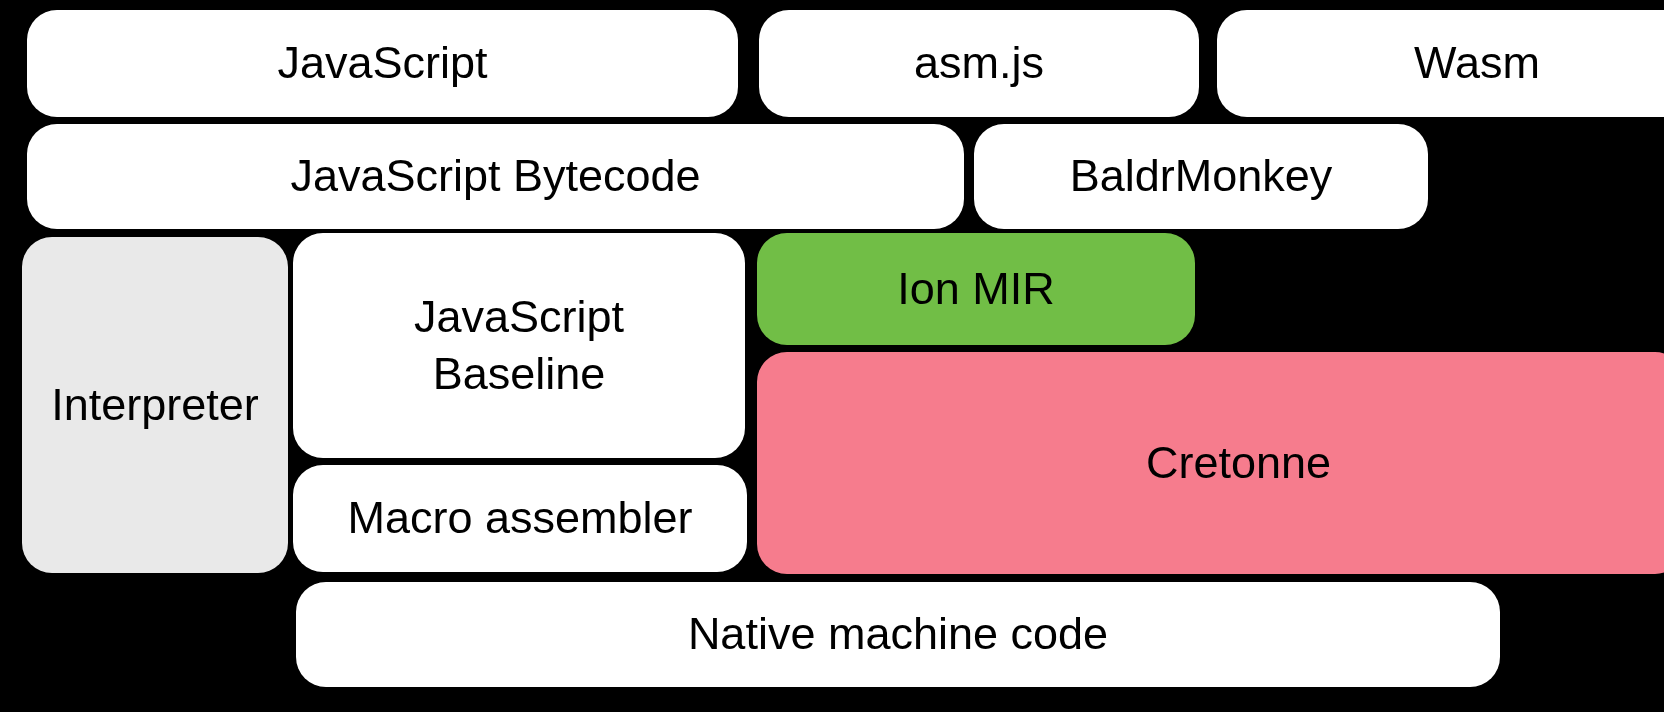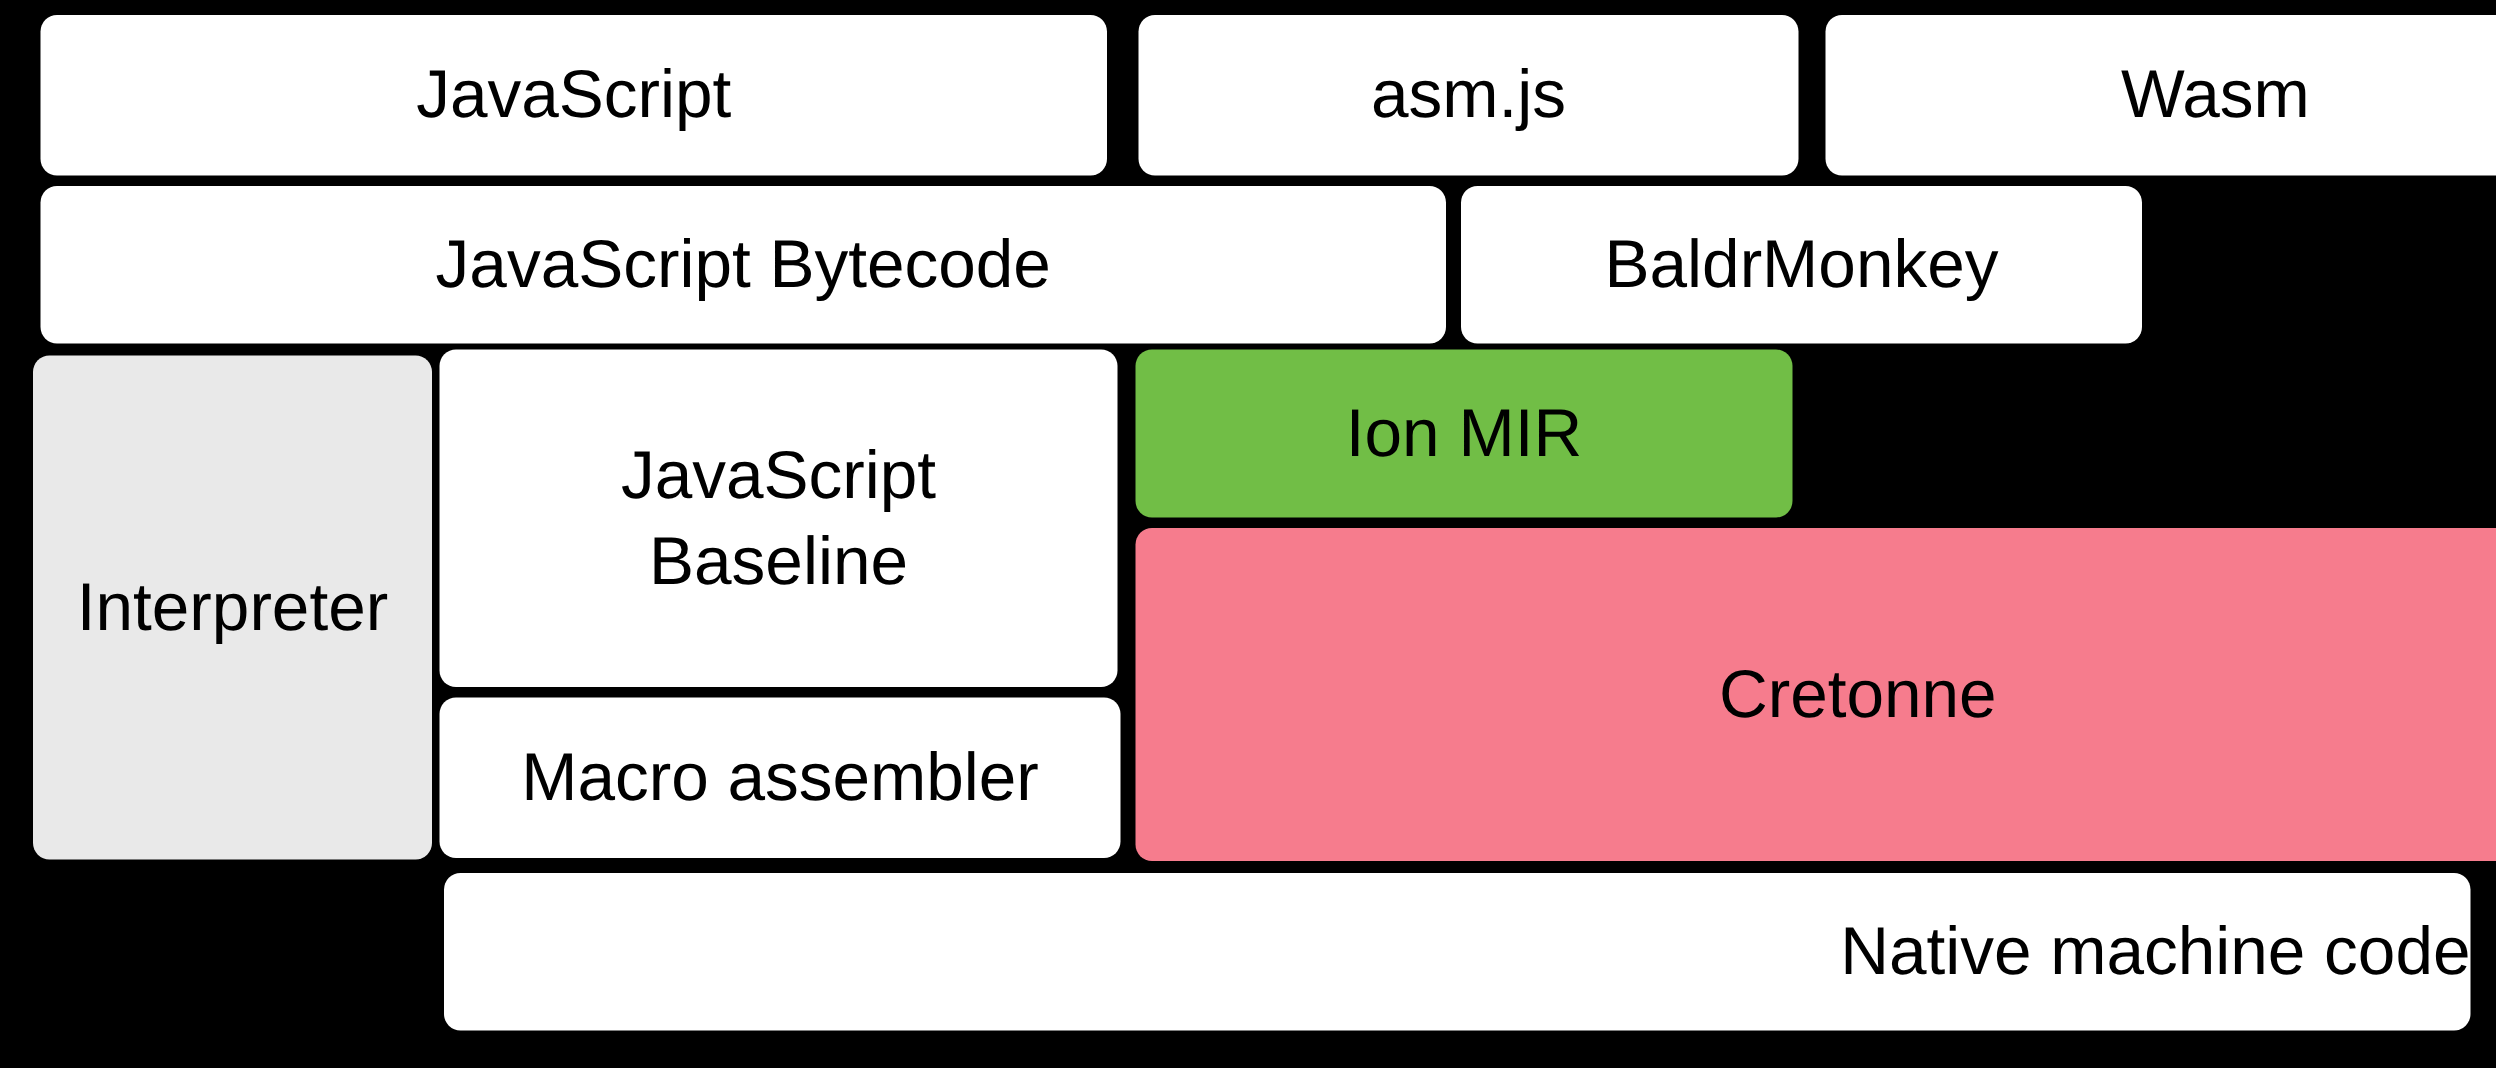--- a/index.html
+++ b/index.html
@@ -11,21 +11,21 @@
     position: relative;
     width: 1664px;
     height: 712px;
     background: #000000;
     overflow: hidden;
     font-family: "Liberation Sans", sans-serif;
   }
   .box {
     position: absolute;
     background: #ffffff;
-    border-radius: 11px;
+    border-radius: 30px;
     display: flex;
     flex-direction: column;
     align-items: center;
     justify-content: center;
     color: #000000;
     font-size: 45px;
     line-height: 1.26;
     text-align: center;
     white-space: nowrap;
   }
@@ -36,21 +36,21 @@
   
   .b-bytecode    { left: 27px;   top: 124px; width: 937px;  height: 105px; }
   .b-baldrmonkey { left: 974px;  top: 124px; width: 454px;  height: 105px; }
   
   .b-interpreter { left: 22px;   top: 237px; width: 266px;  height: 336px; background: #e9e9e9; }
   .b-baseline    { left: 293px;  top: 233px; width: 452px;  height: 225px; }
   .b-ionmir      { left: 757px;  top: 233px; width: 438px;  height: 112px; background: #71be46; }
   .b-cretonne    { left: 757px;  top: 352px; width: 893px;  height: 222px; background: #f67c8d; padding-left: 35px; }
   .b-macro       { left: 293px;  top: 465px; width: 454px;  height: 107px; }
   
-  .b-native      { left: 296px;  top: 582px; width: 1351px; height: 105px; align-items: flex-end; }
+  .b-native      { left: 296px;  top: 582px; width: 1204px; height: 105px; }
 </style>
 </head>
 <body>
 
 <div class="diagram">
 
   <div class="box b-javascript">
     <span>JavaScript</span>
   </div>
 

